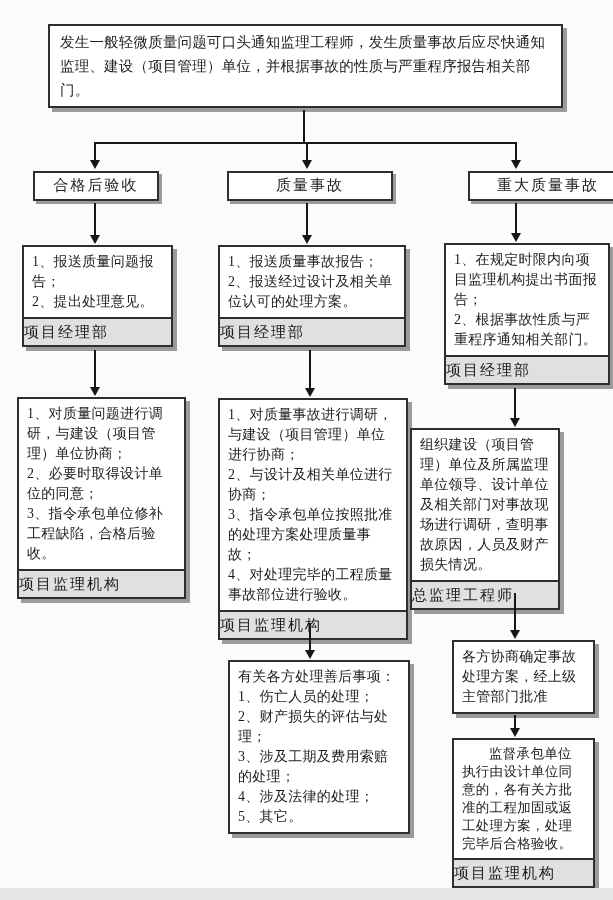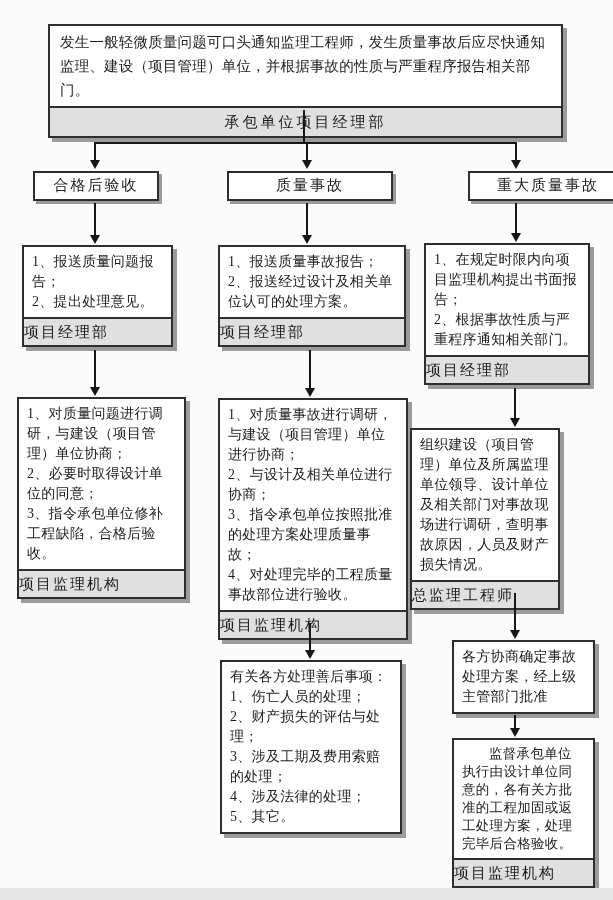--- a/index.html
+++ b/index.html
@@ -34,21 +34,20 @@
   .strip{position:absolute;left:0;top:888px;width:613px;height:12px;background:var(--strip);}
   .indent1 .fbody{text-indent:2em;font-size:13.5px;line-height:18px;}
 </style>
 </head>
 <body>
 
 <div class="canvas">
 
   <div class="fbox" style="left:48px;top:24px;width:515px;">
     <div class="rootbody">发生一般轻微质量问题可口头通知监理工程师，发生质量事故后应尽快通知监理、建设（项目管理）单位，并根据事故的性质与严重程序报告相关部门。</div>
-    <div class="rootlabel">承包单位项目经理部</div>
   </div>
 
   <div class="vline" style="left:303px;top:110px;height:33px;"></div>
   <div class="hline" style="left:94px;top:142px;width:423px;"></div>
   <div class="vline" style="left:94px;top:143px;height:18px;"></div>
   <div class="ah" style="left:90px;top:160px;"></div>
   <div class="vline" style="left:306px;top:143px;height:18px;"></div>
   <div class="ah" style="left:302px;top:160px;"></div>
   <div class="vline" style="left:515px;top:143px;height:18px;"></div>
   <div class="ah" style="left:511px;top:160px;"></div>
@@ -69,21 +68,21 @@
 2、提出处理意见。</div>
     <div class="flabel">项目经理部</div>
   </div>
 
   <div class="fbox" style="left:218px;top:245px;width:188px;">
     <div class="fbody">1、报送质量事故报告；
 2、报送经过设计及相关单位认可的处理方案。</div>
     <div class="flabel">项目经理部</div>
   </div>
 
-  <div class="fbox" style="left:424px;top:243px;width:166px;">
+  <div class="fbox" style="left:444px;top:243px;width:166px;">
     <div class="fbody">1、在规定时限内向项目监理机构提出书面报告；
 2、根据事故性质与严重程序通知相关部门。</div>
     <div class="flabel">项目经理部</div>
   </div>
 
   <div class="vline" style="left:94px;top:350px;height:37px;"></div>
   <div class="ah" style="left:90px;top:387px;"></div>
   <div class="vline" style="left:309px;top:350px;height:38px;"></div>
   <div class="ah" style="left:305px;top:388px;"></div>
   <div class="vline" style="left:514px;top:388px;height:30px;"></div>
@@ -108,21 +107,21 @@
     <div class="fbody">组织建设（项目管理）单位及所属监理单位领导、设计单位及相关部门对事故现场进行调研，查明事故原因，人员及财产损失情况。</div>
     <div class="flabel">总监理工程师</div>
   </div>
 
   <div class="vline" style="left:309px;top:623px;height:27px;"></div>
   <div class="ah" style="left:305px;top:650px;"></div>
 
   <div class="vline" style="left:514px;top:593px;height:37px;"></div>
   <div class="ah" style="left:510px;top:630px;"></div>
 
-  <div class="fbox" style="left:220px;top:660px;width:182px;">
+  <div class="fbox" style="left:228px;top:660px;width:182px;">
     <div class="fbody">有关各方处理善后事项：
 1、伤亡人员的处理；
 2、财产损失的评估与处理；
 3、涉及工期及费用索赔的处理；
 4、涉及法律的处理；
 5、其它。</div>
   </div>
 
   <div class="fbox" style="left:452px;top:640px;width:143px;">
     <div class="fbody">各方协商确定事故处理方案，经上级主管部门批准</div>

